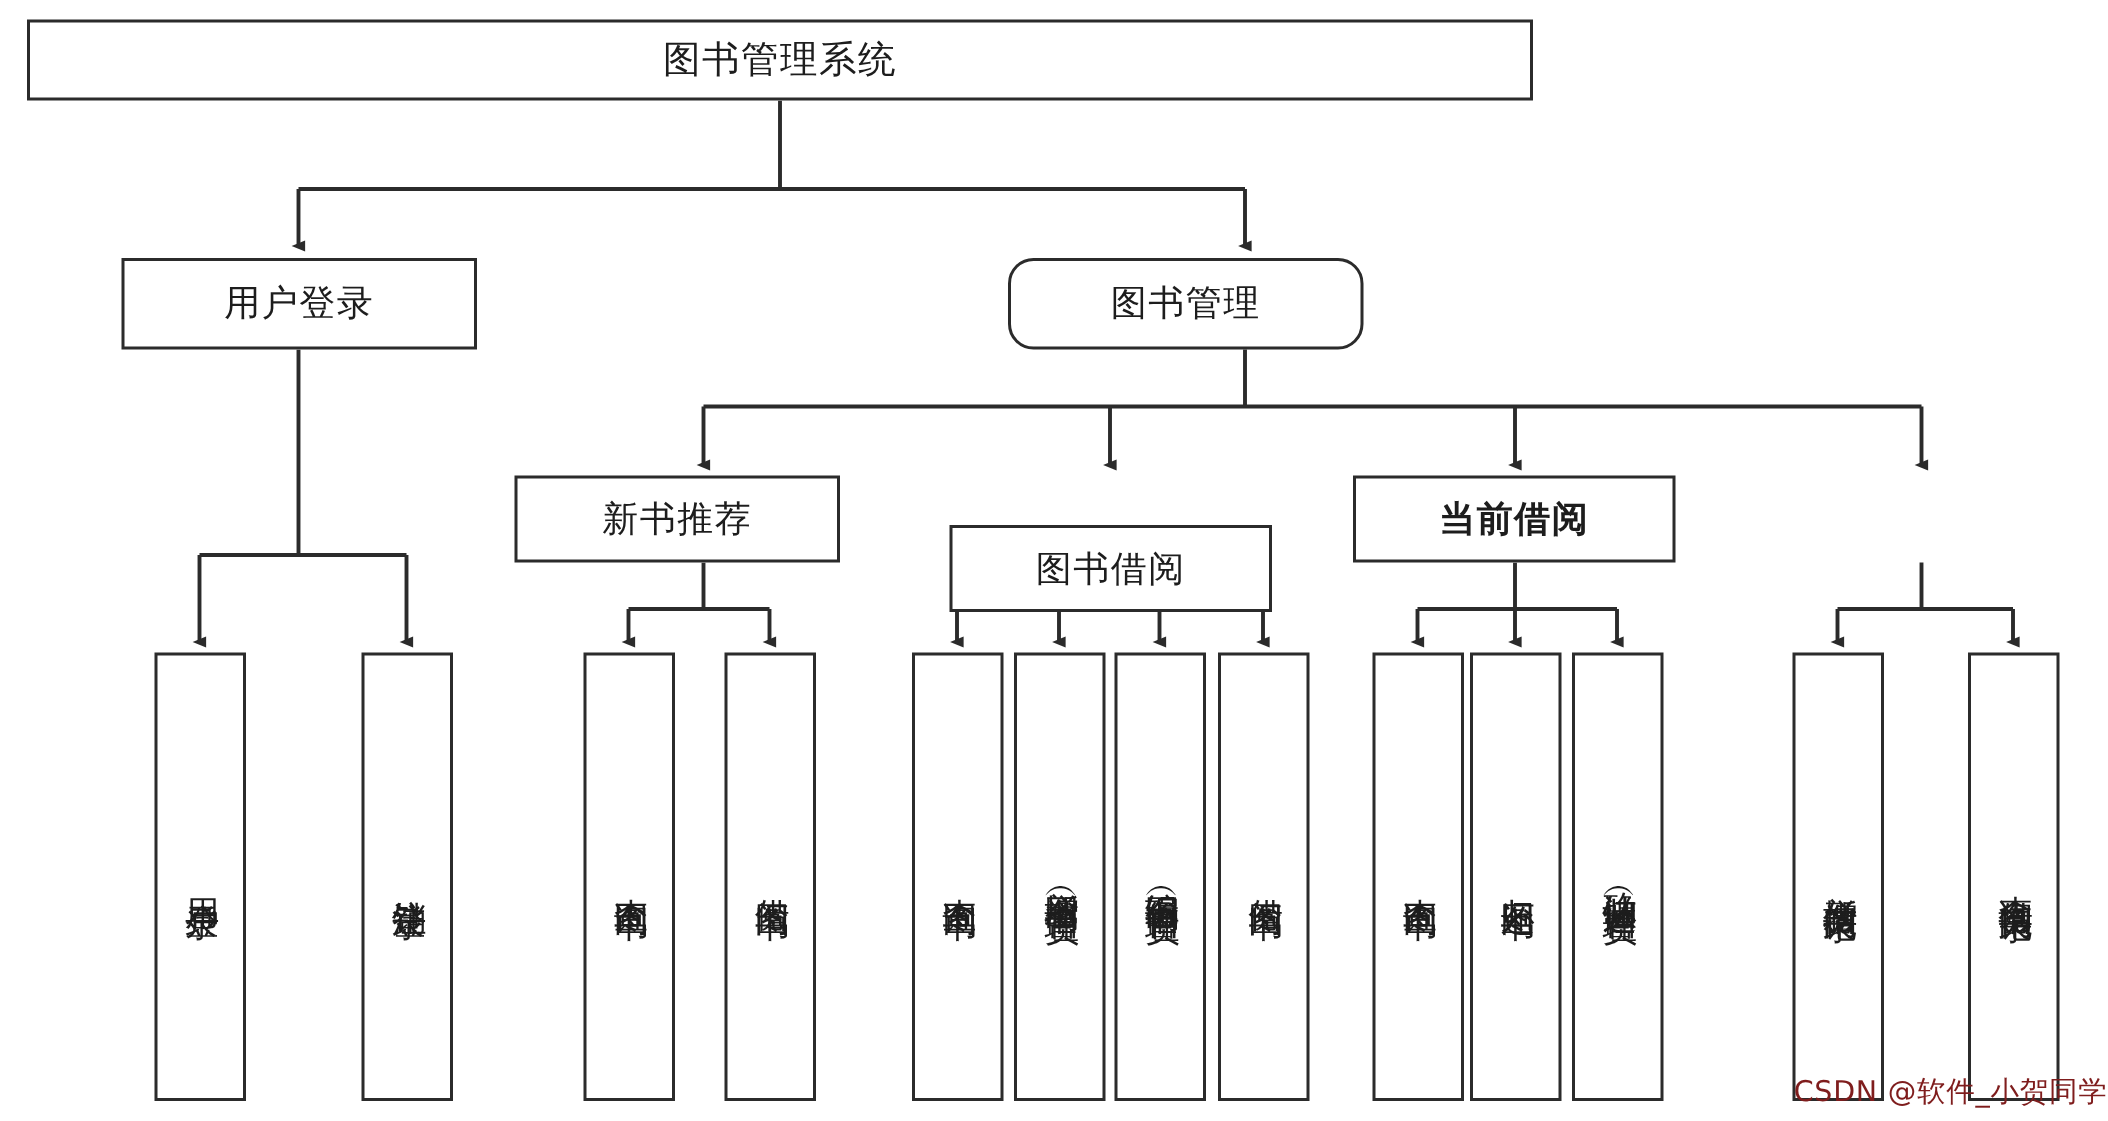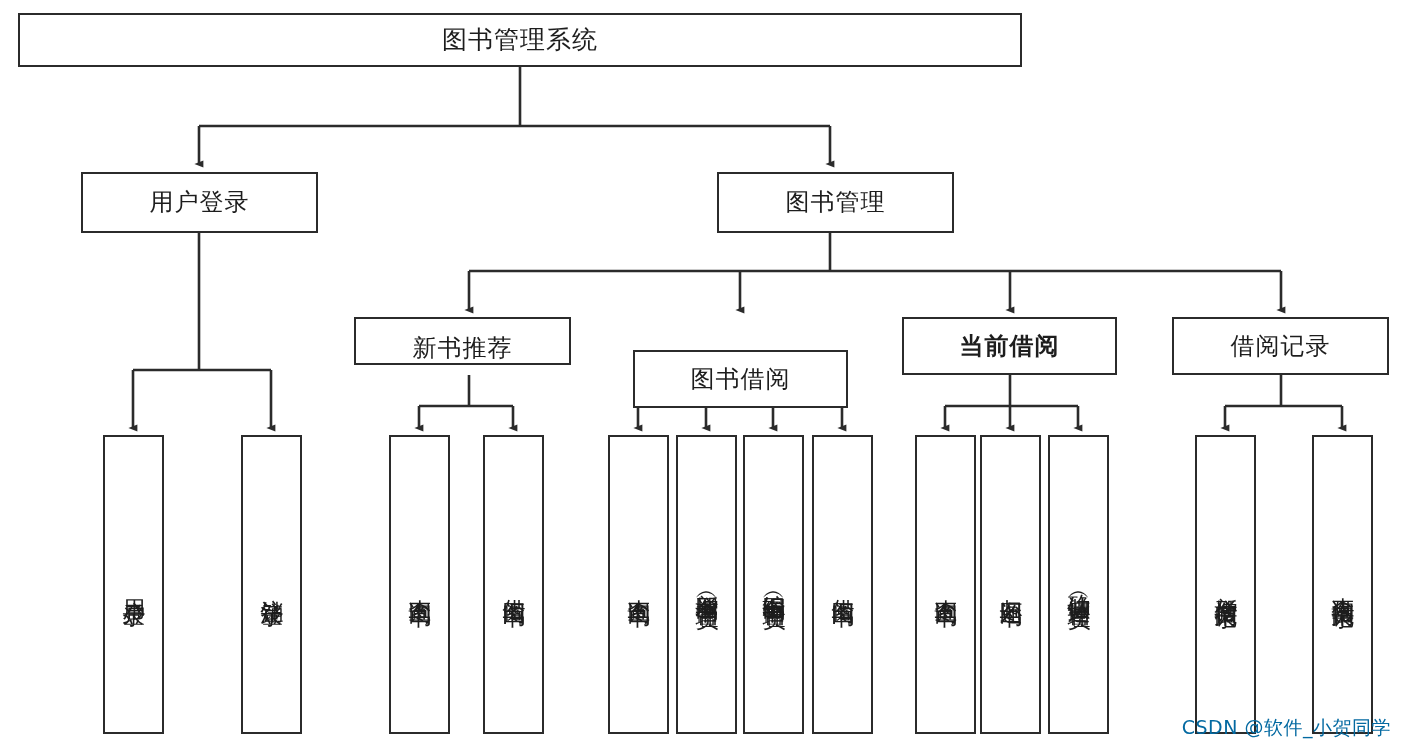--- a/index.html
+++ b/index.html
@@ -52,24 +52,24 @@
     writing-mode: vertical-rl;
     text-orientation: upright;
     font-size: 23px;
     line-height: 1.12;
     letter-spacing: 2px;
     white-space: nowrap;
     text-align: center;
   }
   .watermark {
     position: absolute;
-    right: 14px;
+    right: 0;
     bottom: 6px;
     font-size: 19px;
-    color: #0369a1;
+    color: #7f1d1d;
     letter-spacing: 0.5px;
     white-space: nowrap;
   }
 </style>
 </head>
 <body>
 
 <div id="stage">
 
   <svg id="wires" viewBox="0 0 1405 747">
@@ -122,35 +122,32 @@
     </g>
   </svg>
 
   <div class="node h root" style="left:18px; top:13px; width:1004px; height:54px;">
     <span>图书管理系统</span>
   </div>
 
   <div class="node h" style="left:81px; top:172px; width:237px; height:61px;">
     <span>用户登录</span>
   </div>
-  <div class="node h" style="left:717px; top:172px; width:237px; height:61px;">
+  <div class="node h" style="left:672px; top:172px; width:237px; height:61px;border-radius:17px;">
     <span>图书管理</span>
   </div>
 
-  <div class="node h" style="left:354px; top:317px; width:217px; height:48px;align-items:flex-end;">
+  <div class="node h" style="left:343px; top:317px; width:217px; height:58px;">
     <span>新书推荐</span>
   </div>
   <div class="node h" style="left:633px; top:317px; width:215px; height:58px;margin-top:33px;">
     <span>图书借阅</span>
   </div>
   <div class="node h" style="left:902px; top:317px; width:215px; height:58px;font-weight:bold;">
     <span>当前借阅</span>
-  </div>
-  <div class="node h" style="left:1172px; top:317px; width:217px; height:58px;">
-    <span>借阅记录</span>
   </div>
 
   <div class="node v" style="left:103px; top:435px; width:61px; height:299px;">
     <span class="vtext">用户登录</span>
   </div>
   <div class="node v" style="left:241px; top:435px; width:61px; height:299px;">
     <span class="vtext">注销登录</span>
   </div>
 
   <div class="node v" style="left:389px; top:435px; width:61px; height:299px;">

